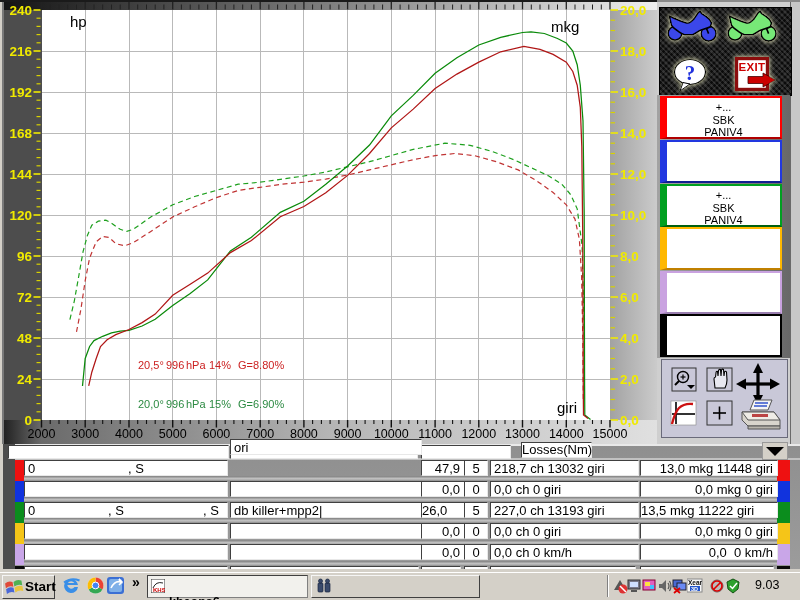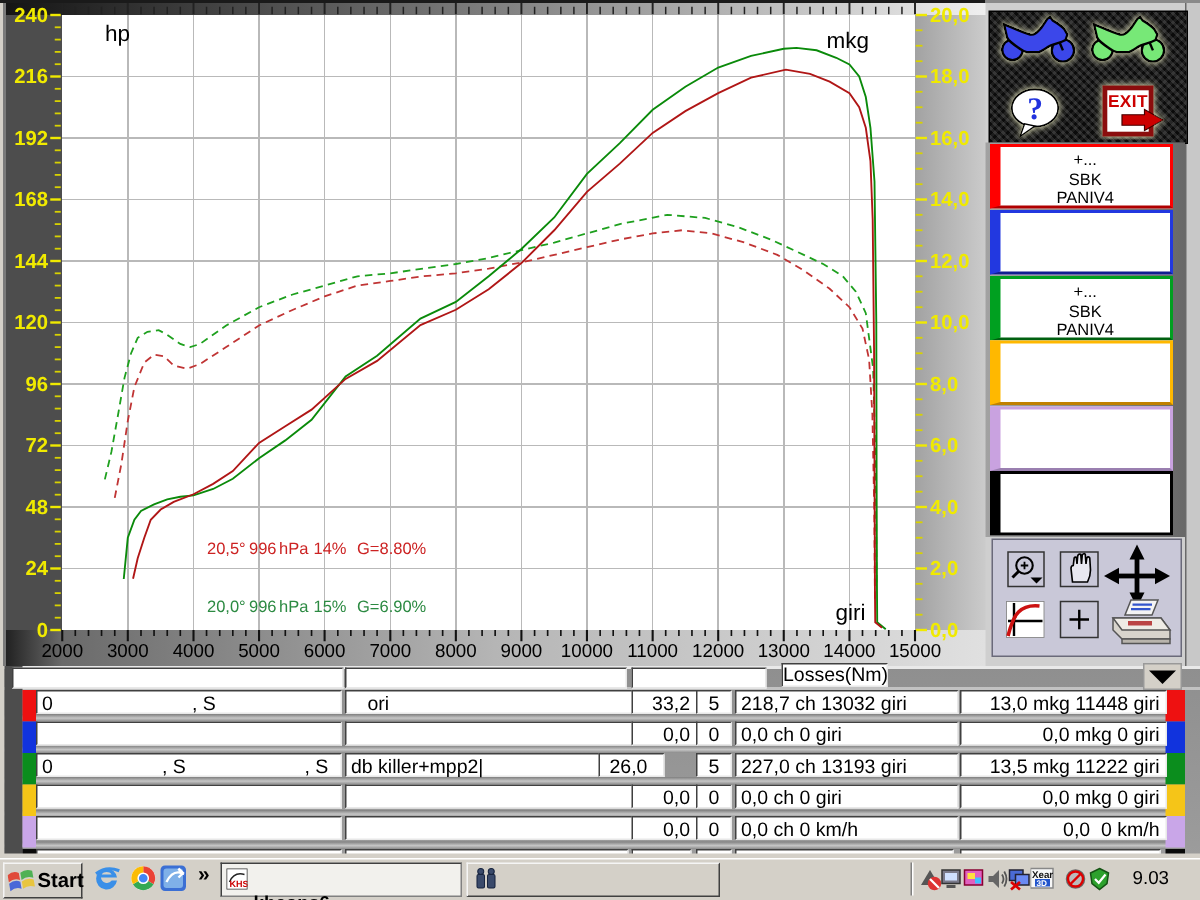--- a/index.html
+++ b/index.html
@@ -453,41 +453,41 @@
 <div class="field" style="left:421px;top:445px;width:88px;height:12px"></div>
 <div class="field" style="left:521px;top:442px;width:69px;height:14px;text-align:center;line-height:14px">Losses(Nm)</div>
 <div class="abs" style="left:762px;top:442px;width:24px;height:16px;background:#d4d0c8;border:1px solid #999"><svg width="24" height="16">
         <path d="M3,4 L21,4 L12,13 Z" fill="#000"></path>
       </svg></div>
 
 <div class="field" style="left:24px;top:459.5px;width:202px;height:14px">
       <span style="position:absolute;left:3px;top:1px">0</span>
       <span style="position:absolute;left:103px;top:1px">, S</span>
     </div>
-<div class="field" style="left:230px;top:460px;width:187px;height:14px;padding-left:14px;line-height:15px">ori</div>
-<div class="field" style="left:421px;top:459.5px;width:38px;height:14px;text-align:right;padding-right:4px;line-height:15px">33,2</div>
+<div class="field" style="left:230px;top:439px;width:187px;height:14px;padding-left:3px;line-height:15px">ori</div>
+<div class="field" style="left:421px;top:459.5px;width:38px;height:14px;text-align:right;padding-right:4px;line-height:15px">47,9</div>
 <div class="field" style="left:464px;top:459.5px;width:22px;height:14px;text-align:center;line-height:15px">5</div>
 <div class="field" style="left:490px;top:459.5px;width:144px;height:14px;padding-left:3px;line-height:15px">218,7 ch 13032 giri</div>
 <div class="field" style="left:640px;top:459.5px;width:132px;height:14px;text-align:right;padding-right:4px;line-height:15px">13,0 mkg 11448 giri</div>
 <div class="field" style="left:24px;top:480.7px;width:202px;height:14px"></div>
 <div class="field" style="left:230px;top:480.7px;width:187px;height:14px;padding-left:3px;line-height:15px"></div>
 <div class="field" style="left:421px;top:480.7px;width:38px;height:14px;text-align:right;padding-right:4px;line-height:15px">0,0</div>
 <div class="field" style="left:464px;top:480.7px;width:22px;height:14px;text-align:center;line-height:15px">0</div>
 <div class="field" style="left:490px;top:480.7px;width:144px;height:14px;padding-left:3px;line-height:15px">0,0 ch 0 giri</div>
 <div class="field" style="left:640px;top:480.7px;width:132px;height:14px;text-align:right;padding-right:4px;line-height:15px">0,0 mkg 0 giri</div>
 <div class="field" style="left:24px;top:501.9px;width:202px;height:14px">
       <span style="position:absolute;left:3px;top:1px">0</span>
       <span style="position:absolute;left:83px;top:1px">, S</span>
       <span style="position:absolute;left:178px;top:1px">, S</span>
     </div>
 <div class="field" style="left:230px;top:501.9px;width:187px;height:14px;padding-left:3px;line-height:15px">db killer+mpp2<span>|</span></div>
-<div class="field" style="left:399px;top:501.9px;width:38px;height:14px;text-align:center;padding-right:4px;line-height:15px">26,0</div>
+<div class="field" style="left:421px;top:501.9px;width:38px;height:14px;text-align:left;padding-right:4px;line-height:15px">26,0</div>
 <div class="field" style="left:464px;top:501.9px;width:22px;height:14px;text-align:center;line-height:15px">5</div>
 <div class="field" style="left:490px;top:501.9px;width:144px;height:14px;padding-left:3px;line-height:15px">227,0 ch 13193 giri</div>
-<div class="field" style="left:640px;top:501.9px;width:132px;height:14px;text-align:right;padding-right:4px;line-height:15px">13,5 mkg 11222 giri</div>
+<div class="field" style="left:640px;top:501.9px;width:132px;height:14px;text-align:left;padding-right:4px;line-height:15px">13,5 mkg 11222 giri</div>
 <div class="field" style="left:24px;top:523.1px;width:202px;height:14px"></div>
 <div class="field" style="left:230px;top:523.1px;width:187px;height:14px;padding-left:3px;line-height:15px"></div>
 <div class="field" style="left:421px;top:523.1px;width:38px;height:14px;text-align:right;padding-right:4px;line-height:15px">0,0</div>
 <div class="field" style="left:464px;top:523.1px;width:22px;height:14px;text-align:center;line-height:15px">0</div>
 <div class="field" style="left:490px;top:523.1px;width:144px;height:14px;padding-left:3px;line-height:15px">0,0 ch 0 giri</div>
 <div class="field" style="left:640px;top:523.1px;width:132px;height:14px;text-align:right;padding-right:4px;line-height:15px">0,0 mkg 0 giri</div>
 <div class="field" style="left:24px;top:544.3px;width:202px;height:14px"></div>
 <div class="field" style="left:230px;top:544.3px;width:187px;height:14px;padding-left:3px;line-height:15px"></div>
 <div class="field" style="left:421px;top:544.3px;width:38px;height:14px;text-align:right;padding-right:4px;line-height:15px">0,0</div>
 <div class="field" style="left:464px;top:544.3px;width:22px;height:14px;text-align:center;line-height:15px">0</div>

